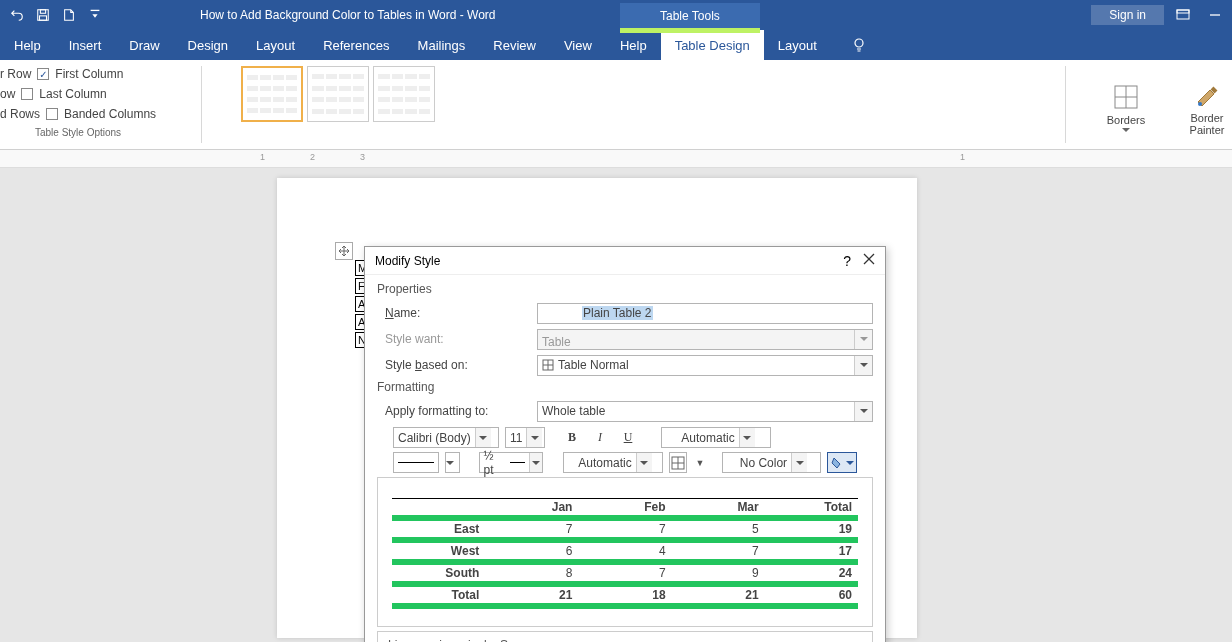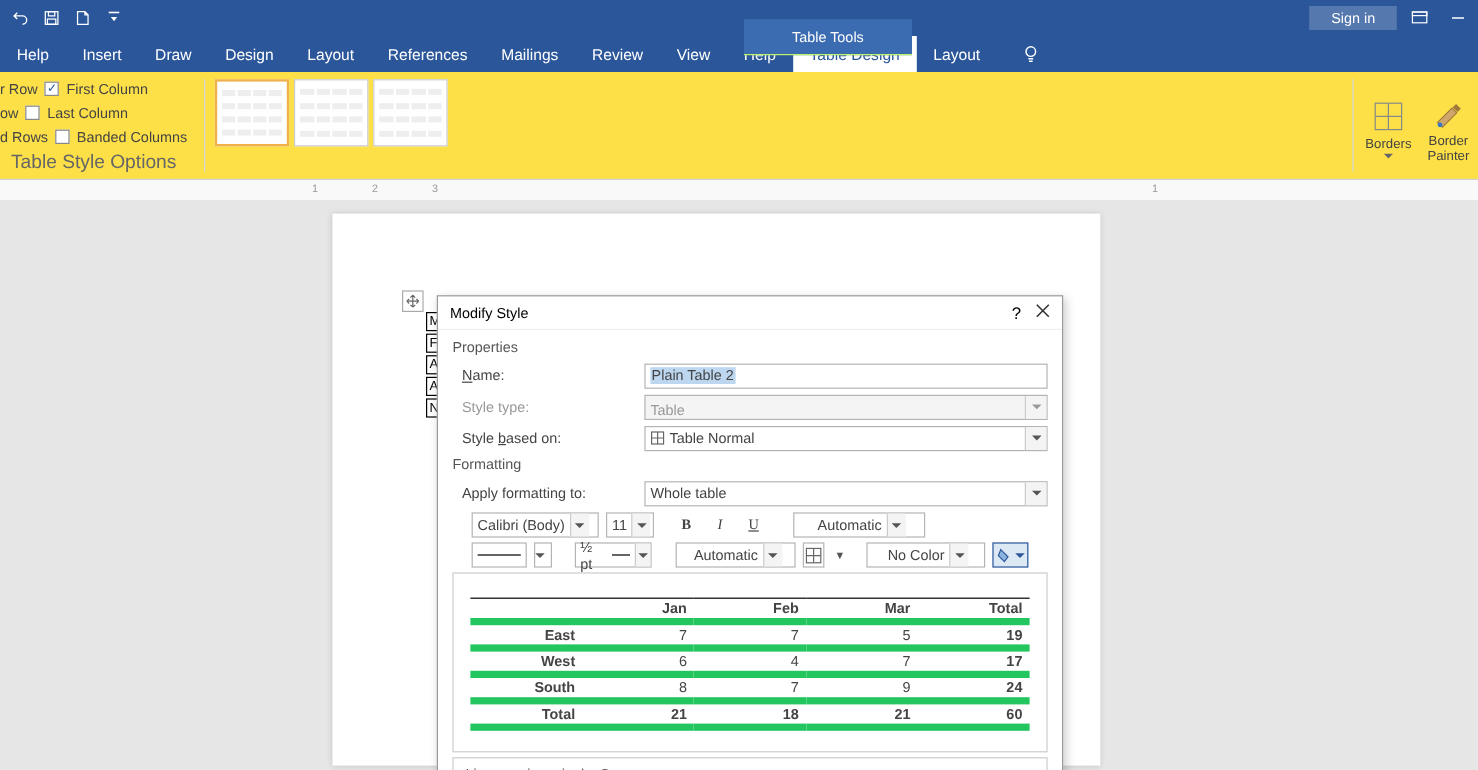--- a/index.html
+++ b/index.html
@@ -4,41 +4,41 @@
 <style>
   * { box-sizing: border-box; font-family: "Segoe UI", Tahoma, sans-serif; }
   html, body { margin: 0; padding: 0; width: 1232px; height: 642px; background: #e6e6e6; overflow: hidden; font-size: 12px; }
 
   
   .titlebar { background: #2b579a; color: #fff; height: 30px; display: flex; align-items: center; position: relative; }
   .qat { display: flex; align-items: center; gap: 4px; padding-left: 6px; }
   .qat-btn { width: 22px; height: 22px; display: flex; align-items: center; justify-content: center; color: #fff; }
   .qat-btn svg { width: 14px; height: 14px; }
   .title-center { position: absolute; left: 200px; font-size: 12px; color: #fff; }
-  .title-tools { position: absolute; left: 620px; top: 16px; height: 30px; display: flex; align-items: center; padding: 0 40px; background: #3b6bb0; font-size: 12px; border-bottom: 1px solid #bef264;}
+  .title-tools { position: absolute; left: 620px; top: 3px; height: 30px; display: flex; align-items: center; padding: 0 40px; background: #3b6bb0; font-size: 12px; border-bottom: 5px solid #bef264;}
   .title-right { position: absolute; right: 4px; top: 0; display: flex; align-items: center; height: 30px; gap: 6px; }
   .signin { background: rgba(255,255,255,.2); padding: 3px 18px; font-size: 12px; }
   .win-btn { width: 26px; height: 26px; display: flex; align-items: center; justify-content: center; }
 
   
   .tabs { background: #2b579a; height: 30px; display: flex; align-items: center; }
   .tab { color: #fff; padding: 7px 14px; font-size: 13px; cursor: pointer; height: 30px; display: flex; align-items: center;}
   .tab.active { background: #fff; color: #2b579a; }
   .tab.layout2 { color: #fff; }
   .tellme-wrap { display: flex; align-items: center; color: #fff; margin-left: 20px; gap: 10px;}
   .tellme-wrap svg { width: 16px; height: 16px; }
   .tellme { background: transparent; border: none; color: #fff; font-size: 13px; width: 200px; }
   .tellme::placeholder { color: #cdd9ec; }
 
   
-  .ribbon { background: #fde047; height: 90px; display: flex; border-bottom: 1px solid #d0d0d0; padding-left: 0; }
+  .ribbon { background: #ffffff; height: 90px; display: flex; border-bottom: 1px solid #d0d0d0; padding-left: 0; gap: 31px; }
   .tso { padding: 4px 10px 2px 0; font-size: 12px; color: #444; }
   .tso-row { display: flex; align-items: center; height: 20px; gap: 6px; }
   .chk { width: 12px; height: 12px; border: 1px solid #888; display: inline-flex; align-items: center; justify-content: center; background: #fff; color:#2b579a; font-size: 10px; }
-  .tso-label { font-size: 16px; color: #666; text-align: center; padding-top: 3px;}
+  .tso-label { font-size: 10px; color: #666; text-align: center; padding-top: 3px;}
   .sep { width: 1px; background: #d8d8d8; margin: 6px 4px; }
   .styles-gallery { display: flex; gap: 4px; padding: 6px 4px; }
   .style-swatch { width: 62px; height: 56px; border: 1px solid #ccc; background: #fff; display: flex; flex-direction: column; justify-content: space-around; padding: 4px; }
   .style-swatch.sel { border: 2px solid #f0b04a; }
   .swr { height: 5px; display: flex; gap: 2px; }
   .swr span { flex: 1; background: #eee; }
   .big-btn { display: flex; flex-direction: column; align-items: center; justify-content: center; width: 50px; font-size: 11px; color: #444; text-align: center; padding-top: 6px; gap: 2px; }
   .big-btn .ico { width: 30px; height: 30px; }
 
   
@@ -59,21 +59,21 @@
   .dlg-body { padding: 4px 12px; color: #444; font-size: 12px; }
   .sect { font-size: 12px; color: #555; margin: 3px 0 5px 0; }
   .frow { display: flex; align-items: center; height: 24px; margin-bottom: 2px; }
   .flabel { width: 160px; padding-left: 8px; font-size: 12px; }
   .underline { text-decoration: underline; text-decoration-skip-ink: none;}
   .field { display:flex; align-items:center; height: 21px; border: 1px solid #b4b4b4; background: #fff; flex: 1; font-size: 12px; padding: 0 4px; position: relative;}
   .field.disabled { background: #f4f4f4; color: #999; align-items: flex-end; }
   .field .dd { position: absolute; right: 0; top: 0; width: 18px; height: 100%; border-left: 1px solid #ccc; display: flex; align-items: center; justify-content: center; background: #f4f4f4;}
   .field .dd svg { width: 8px; height: 8px; }
   .field.sel-name { background: #fff; }
-  .field.sel-name span { background: #bdd7f0; padding: 0 1px;}
+  .field.sel-name span { background: #bdd7f0; padding: 0 1px; margin-left: 40px;}
 
   .toolbar-row { display: flex; align-items: center; gap: 6px; margin: 4px 16px; }
   .smallfield { height: 21px; border: 1px solid #b4b4b4; background: #fff; display: inline-flex; align-items: center; font-size: 12px; position: relative;}
   .smallfield .txt { padding: 0 4px; }
   .smallfield .dd { width: 16px; border-left: 1px solid #ccc; display: flex; align-items:center; justify-content:center; height: 100%; background:#f4f4f4;}
   .ico-btn { width: 22px; height: 21px; border: 1px solid transparent; display: inline-flex; align-items: center; justify-content: center; font-family: "Times New Roman", serif;}
   .line-prev { width: 52px; height: 21px; border: 1px solid #b4b4b4; display: flex; align-items: center; justify-content:center; position:relative; }
   .line-prev::after { content:''; width: 36px; border-top: 1px solid #000;}
   .border-grid { width: 21px; height: 21px; display:inline-flex; align-items:center; justify-content:center;}
   .shade-btn { height: 21px; border: 1px solid #b4b4b4; display: inline-flex; align-items: center; gap: 2px; padding: 0 2px; }
@@ -112,20 +112,21 @@
           <path d="M3 2 H10 L13 5 V14 H3 Z M10 2 V5 H13"></path>
         </svg>
       </div>
     <div class="qat-btn">
         <svg viewBox="0 0 16 16" fill="#fff">
           <rect x="3" y="2" width="10" height="1.5"></rect>
           <path d="M5 7 L8 11 L11 7 Z"></path>
         </svg>
       </div>
   </div>
+  <div class="title-center">How to Add Background Color to Tables in Word  -  Word</div>
   <div class="title-tools">Table Tools</div>
   <div class="title-right">
     <div class="signin">Sign in</div>
     <div class="win-btn">
         <svg width="14" height="14" viewBox="0 0 14 14" fill="none" stroke="#fff">
           <rect x="1" y="2" width="12" height="9"></rect>
           <rect x="1" y="2" width="12" height="3"></rect>
         </svg>
       </div>
     <div class="win-btn">
@@ -330,21 +331,21 @@
     </div>
     <div class="dlg-body">
       <div class="sect">Properties</div>
       <div class="frow">
         <div class="flabel"><span class="underline">N</span>ame:</div>
         <div class="field sel-name">
             <span>Plain Table 2</span>
           </div>
       </div>
       <div class="frow">
-        <div class="flabel" style="color:#999">Style type:</div>
+        <div class="flabel" style="color:#999">Style want:</div>
         <div class="field disabled">
             <span>Table</span>
             <div class="dd">
               <svg viewBox="0 0 8 8">
                 <path d="M0 2 L4 6 L8 2" fill="#999"></path>
               </svg>
             </div>
           </div>
       </div>
       <div class="frow">

